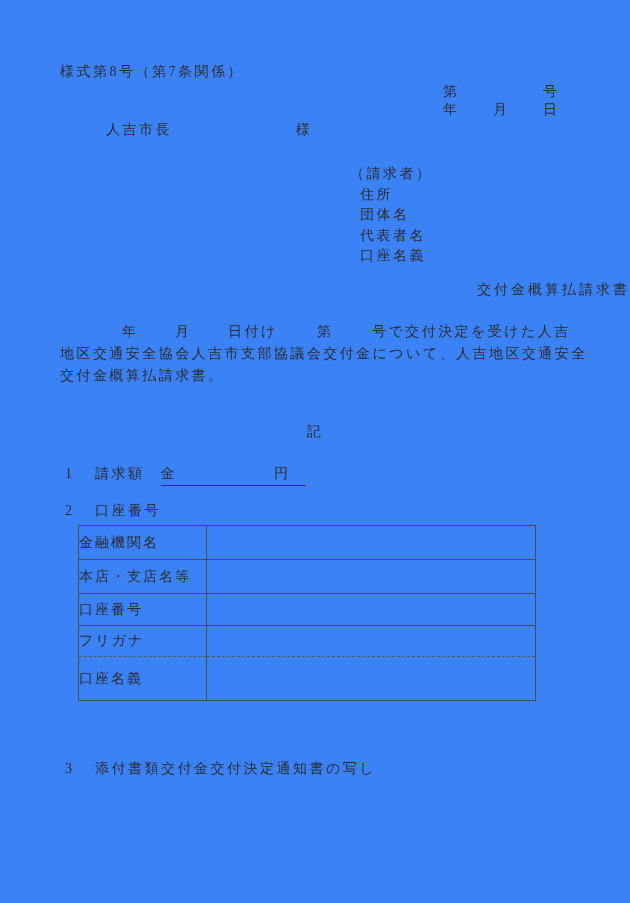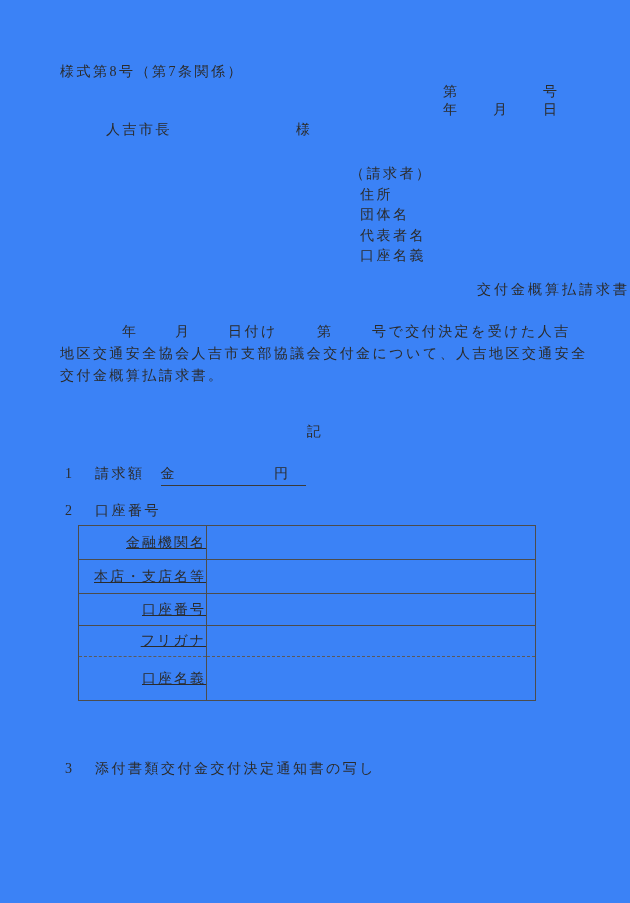--- a/index.html
+++ b/index.html
@@ -87,22 +87,21 @@
     color: #2b2b2b;
     letter-spacing: 2px;
   }
   .account-table td {
     border: 1px solid #4c4c4c;
     padding: 0;
     vertical-align: middle;
   }
   .account-table td.lbl {
     width: 127px;
-    text-align: right;
-    text-decoration: underline;
+    text-align: left;
   }
   .account-table tr.r1 { height: 34px; }
   .account-table tr.r2 { height: 34px; margin-left: 32px; }
   .account-table tr.r3 { height: 33px; }
   .account-table tr.r4 { height: 32px; }
   .account-table tr.r5 { height: 31px; }
   .account-table tr.r6 { height: 44px; padding-left: 20px; }
   .account-table tr.r5 td { border-bottom: 1px dashed #5a5a5a; }
   .account-table tr.r6 td { border-top: 1px dashed #5a5a5a; }
 </style>

